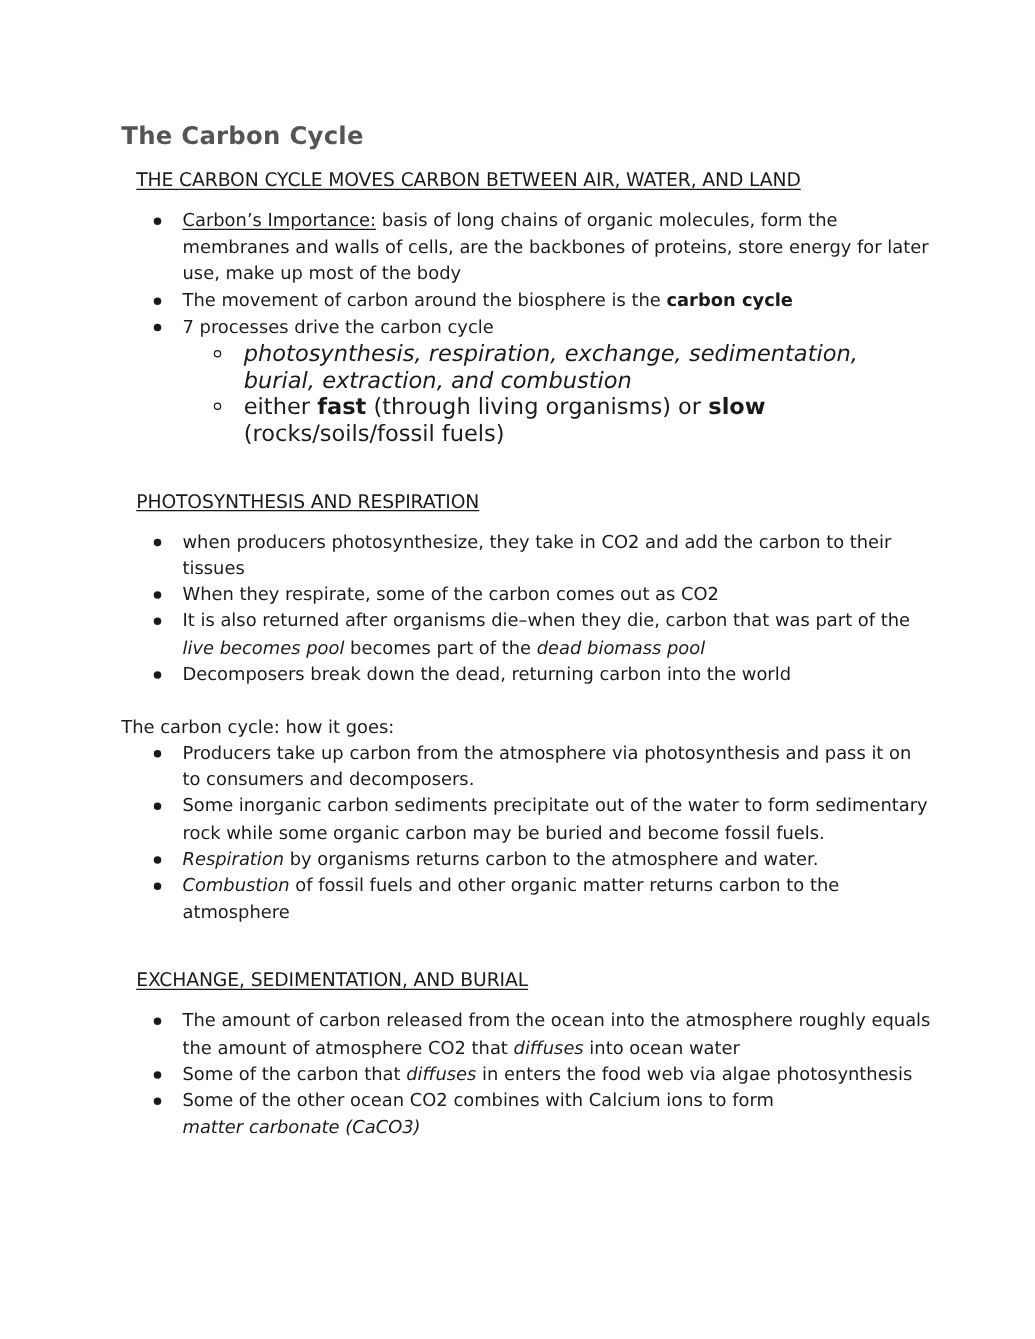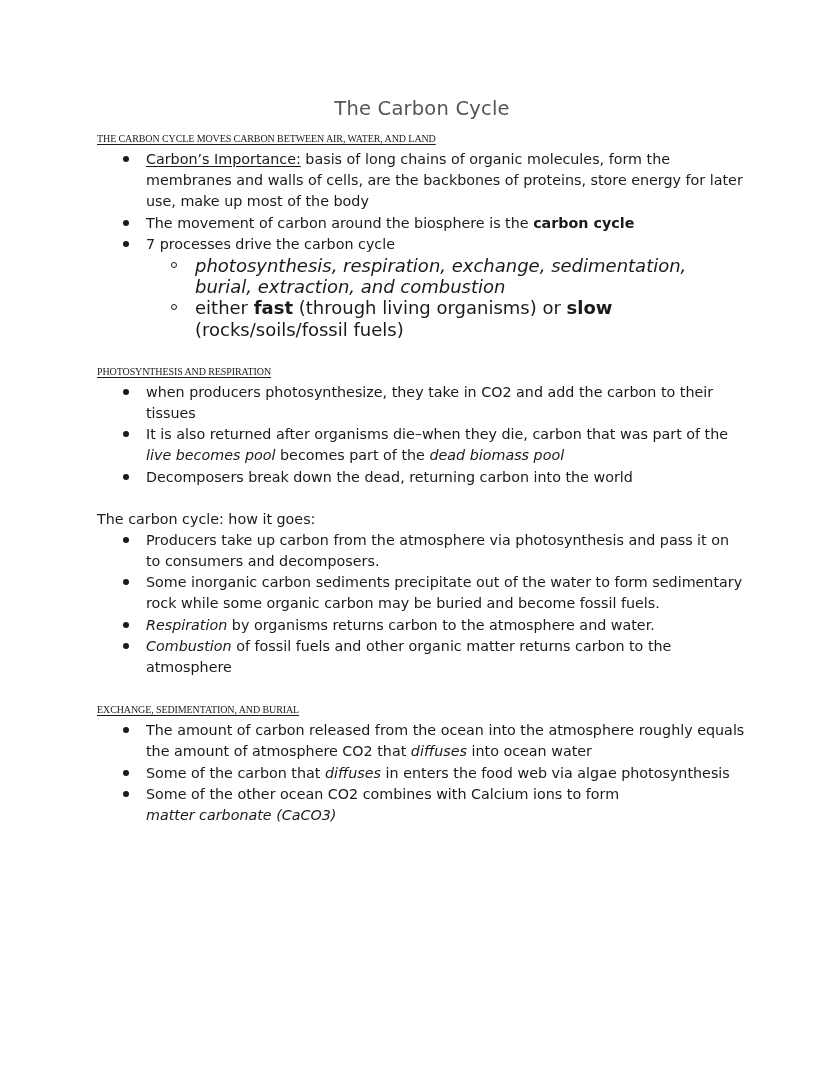--- a/index.html
+++ b/index.html
@@ -19,32 +19,30 @@
       position: absolute;
       left: 97px;
       top: 96px;
       width: 650px;
     }
     .title {
       font-size: 19.5px;
       color: #555555;
       margin: 0 0 6px 0;
       line-height: 26px;
-      font-weight: normal;
+      font-weight: bold;
       letter-spacing: 0.2px;
-      text-align: center;
     }
     .heading {
-      font-size: 10px;
+      font-size: 15px;
       line-height: 21px;
       text-decoration: underline;
       text-underline-offset: 2px;
-      margin: 0;
+      margin: 12px;
       letter-spacing: -0.1px;
-      font-family: Liberation Serif, serif;
     }
     .plain-heading {
       font-size: 14.3px;
       line-height: 21px;
       margin: 0;
     }
     ul {
       margin: 0;
       padding: 0;
       list-style: none;
@@ -125,20 +123,24 @@
 
   <section>
     <p class="heading">PHOTOSYNTHESIS AND RESPIRATION</p>
     <ul class="l1">
       <li>
         <span class="bullet"></span>
         <span>when producers photosynthesize, they take in CO2 and add the carbon to their tissues</span>
       </li>
       <li>
         <span class="bullet"></span>
+        <span>When they respirate, some of the carbon comes out as CO2</span>
+      </li>
+      <li>
+        <span class="bullet"></span>
         <span>It is also returned after organisms die–when they die, carbon that was part of the </span><span class="i">live becomes pool</span><span> becomes part of the </span><span class="i">dead biomass pool</span>
       </li>
       <li>
         <span class="bullet"></span>
         <span>Decomposers break down the dead, returning carbon into the world</span>
       </li>
     </ul>
   </section>
 
   <div class="section-gap"></div>

